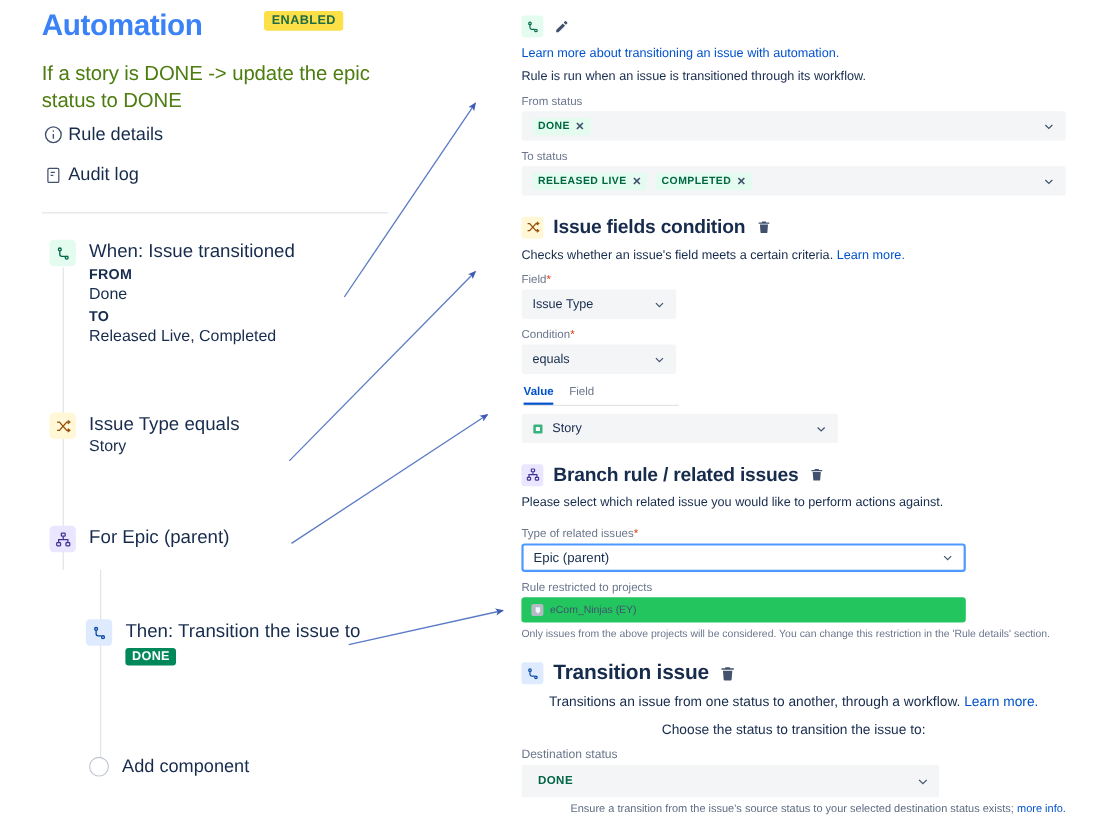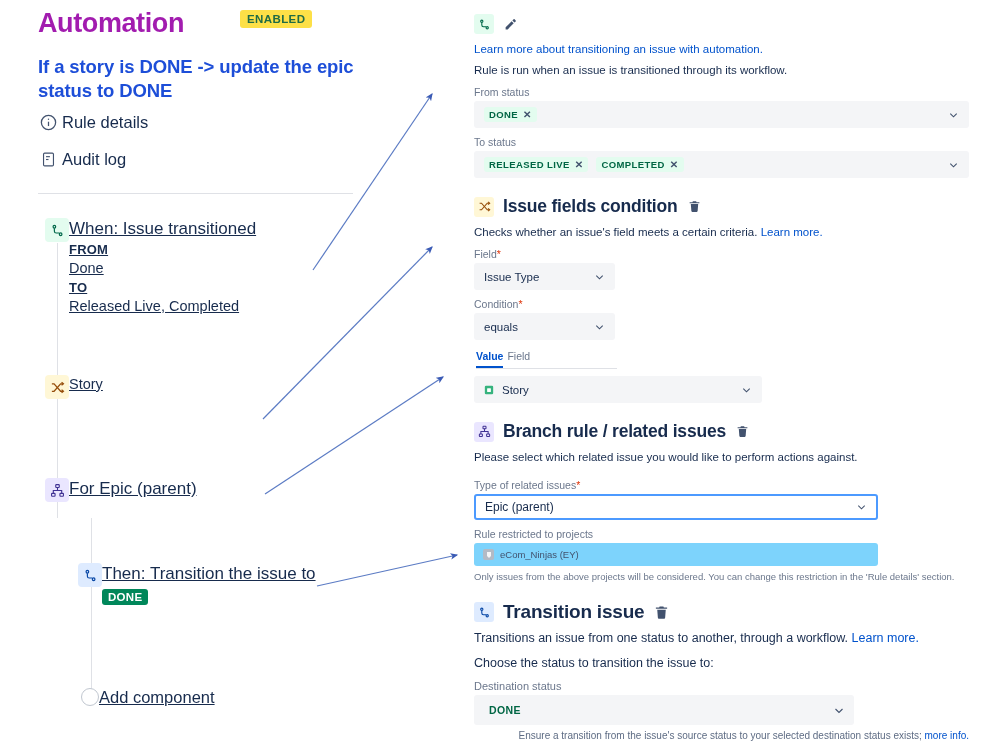--- a/index.html
+++ b/index.html
@@ -16,33 +16,33 @@
 
   
   #left-panel {
     position: absolute; left:0; top:0; width: 470px; height: 747px;
     padding: 0;
   }
 
   #page-header { position:absolute; left:38px; top:6px; width: 400px; height: 36px; }
   #page-title {
     font-size: 27px; font-weight: 700; letter-spacing: -0.4px;
-    color:#a21caf; line-height: 34px; display:inline-block;
+    color:#3b82f6; line-height: 34px; display:inline-block;
   }
   #enabled-badge {
     position: absolute; left: 240px; top: 10px;
     background:#fde047; color:#1f6b45;
     font-size: 11.5px; font-weight: 700; letter-spacing: .4px;
     padding: 3px 7px; border-radius: 3px;
   }
 
   #rule-name {
     position:absolute; left:38px; top:55px; width: 320px;
-    font-size: 18.5px; font-weight: 700; line-height: 24px;
-    color:#1d4ed8; letter-spacing: -0.1px;
+    font-size: 18.5px; font-weight: 400; line-height: 24px;
+    color:#4d7c0f; letter-spacing: -0.1px;
   }
 
   .side-link {
     position:absolute; left:38px; display:flex; align-items:center; gap:4px;
     cursor:pointer;
   }
   #side-rule-details { top:112px; }
   #side-audit-log { top:149px; }
   .side-link .side-ico {
     width:20px; height:20px; display:flex; align-items:center; justify-content:center;
@@ -53,21 +53,21 @@
   #side-divider {
     position:absolute; left:38px; top:193px; width:315px; height:1px; background:#dfe1e6;
   }
 
   .tree-line {
     position:absolute; width:1px; background:#dfe1e6;
   }
   #trunk-a { left:57px; top:243px; height:275px; }
   #trunk-b { left:91px; top:518px; height:180px; }
 
-  .node { position:absolute; display:flex; align-items:flex-start; gap:0; cursor:pointer;text-decoration:underline; }
+  .node { position:absolute; display:flex; align-items:flex-start; gap:12px; cursor:pointer; }
   .node-ico {
     width:24px; height:24px; border-radius:4px;
     display:flex; align-items:center; justify-content:center;
     flex:0 0 24px;
   }
   .ico-green { background:#e3fcef; color:#00684a; }
   .ico-yellow{ background:#fff7d6; color:#974f0c; }
   .ico-purple{ background:#eae6ff; color:#403294; }
   .ico-blue  { background:#deebff; color:#0747a6; }
 
@@ -103,21 +103,21 @@
   }
 
   .section { position:relative; padding: 0 30px 0 4px; }
 
   .sec-head { display:flex; align-items:center; gap:9px; margin-bottom:7px; }
   .sec-head .sh-ico { width:20px; height:20px; border-radius:3px; display:flex; align-items:center; justify-content:center; flex:0 0 20px; }
   .sec-head .sh-title { font-size:17.5px; font-weight:700; color:#172b4d; letter-spacing:-0.2px; }
   .sec-head .sh-act { width:15px; height:15px; color:#42526e; display:flex; align-items:center; justify-content:center; cursor:pointer; }
 
   .sec-desc { font-size:11.5px; line-height:16px; color:#172b4d; margin-bottom:5px; }
-  .sec-desc.big { font-size:12.5px; line-height:17px; }
+  .sec-desc.big { font-size:12.5px; line-height:17px;text-align:center; }
   a.lnk { color:#0052cc; text-decoration:none; cursor:pointer; }
 
   .fld-label { font-size:10.5px; color:#6b778c; margin: 8px 0 3px 0; }
   .req { color:#de350b; }
 
   .select-box {
     background:#f4f5f7; border:1px solid transparent; border-radius:3px;
     height:27px; display:flex; align-items:center; padding:0 9px;
     position:relative; cursor:pointer; gap:8px;
   }
@@ -130,26 +130,26 @@
   .select-val.big { font-size:12px; }
 
   .status-chip {
     display:inline-flex; align-items:center; gap:5px;
     background:#e3fcef; color:#006644; font-size:9.5px; font-weight:700;
     letter-spacing:.4px; padding:2px 5px; border-radius:3px;
   }
   .status-chip .x { color:#42526e; font-weight:700; font-size:10px; cursor:pointer; }
   .status-chip.plain { background:transparent; }
 
-  .tabs-row { display:flex; gap:4px; border-bottom:1px solid #dfe1e6; width:141px; margin:10px 0 0 2px; }
+  .tabs-row { display:flex; gap:14px; border-bottom:1px solid #dfe1e6; width:141px; margin:10px 0 0 2px; }
   .tab { font-size:10.5px; color:#6b778c; padding-bottom:4px; cursor:pointer; }
   .tab.active { color:#0052cc; font-weight:700; border-bottom:2px solid #0052cc; }
 
   .proj-chip-box {
-    background:#7dd3fc; border-radius:3px; height:23px; display:flex; align-items:center;
+    background:#22c55e; border-radius:3px; height:23px; display:flex; align-items:center;
     padding: 0 9px; gap:6px;
   }
   .proj-avatar {
     width:11px; height:11px; border-radius:2px; background:#b3bac5;
     display:flex; align-items:center; justify-content:center; color:#fff; font-size:7px;
   }
   .proj-name { font-size:9.5px; color:#42526e; }
 
   .helper { font-size:9.5px; color:#6b778c; line-height:14px; margin-top:4px; }
   .helper.dark { color:#5e6c84;text-align:right; }
@@ -215,20 +215,21 @@
   <div class="node" id="node-cond">
     <span class="node-ico ico-yellow">
       <svg width="15" height="15" viewBox="0 0 24 24" fill="none" stroke="currentColor" stroke-width="2">
         <path d="M3 6 h3.5 L17 18 h4"></path>
           <path d="M3 18 h3.5 L17 6 h4"></path>
         <path d="M18.5 3.5 L21.5 6 L18.5 8.5"></path>
           <path d="M18.5 15.5 L21.5 18 L18.5 20.5"></path>
       </svg>
     </span>
     <div class="node-body">
+      <div class="node-title">Issue Type equals</div>
       <div class="node-sub">Story</div>
     </div>
   </div>
 
   <div class="node" id="node-branch">
     <span class="node-ico ico-purple">
       <svg width="15" height="15" viewBox="0 0 24 24" fill="none" stroke="currentColor" stroke-width="1.8">
         <rect x="9.2" y="2.5" width="5.6" height="4.6" rx="1"></rect>
         <rect x="2.5" y="16.5" width="5.6" height="4.6" rx="1"></rect>
         <rect x="15.9" y="16.5" width="5.6" height="4.6" rx="1"></rect>

